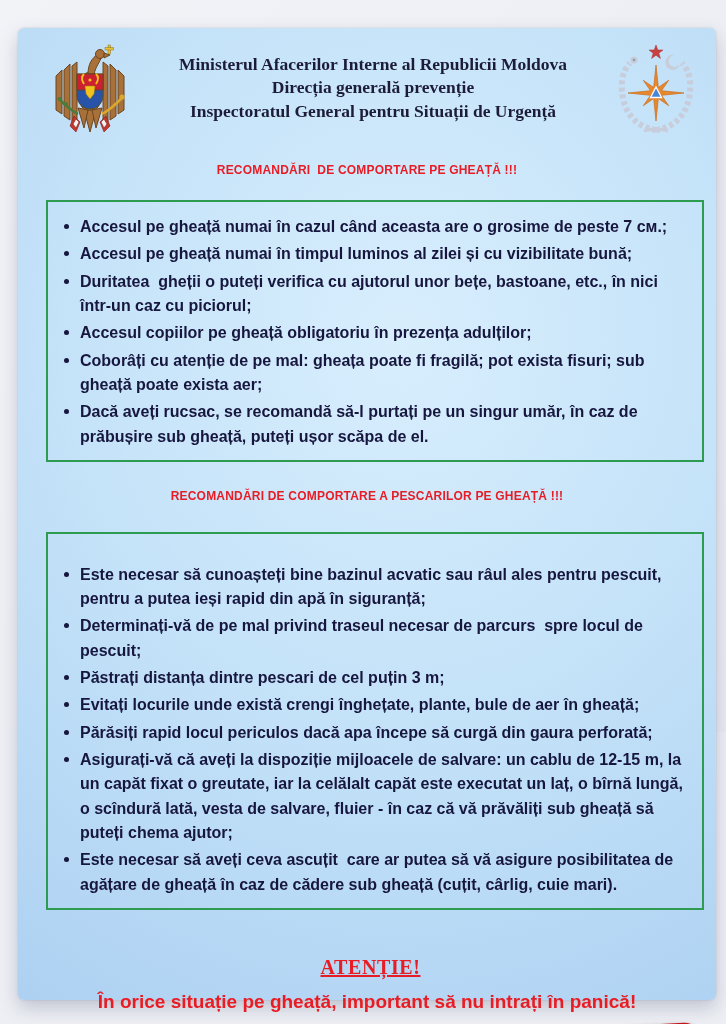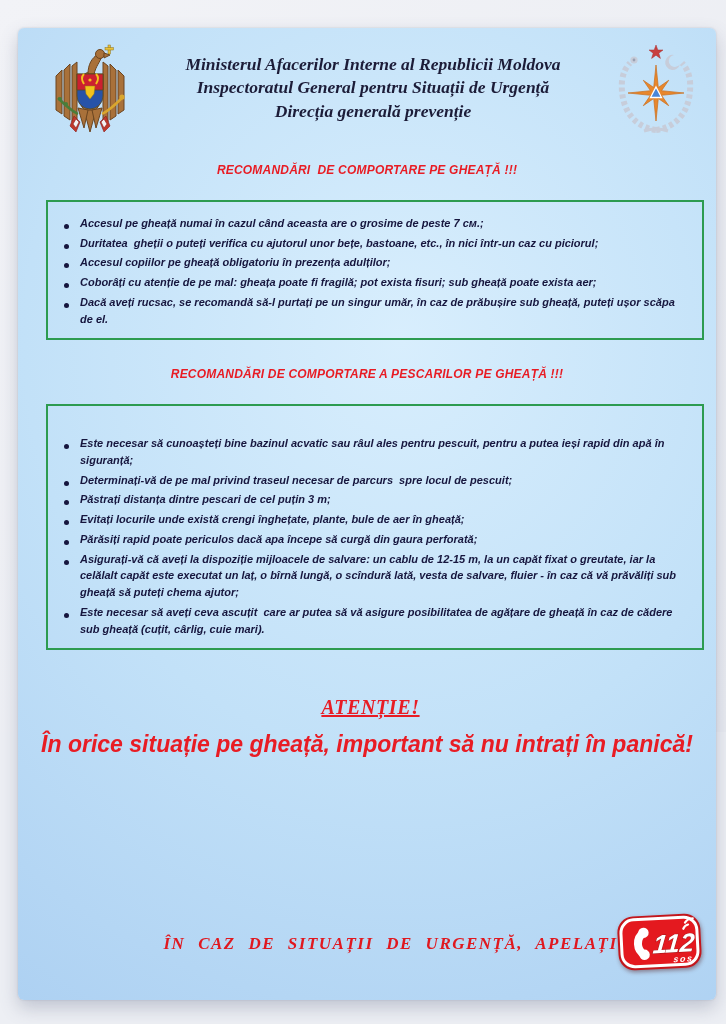--- a/index.html
+++ b/index.html
@@ -5,21 +5,20 @@
   html,body{margin:0;padding:0;}
   body{
     width:726px;height:1024px;
     background:#edeff4;
     font-family:"Liberation Sans",sans-serif;
     overflow:hidden;
   }
   .page{
     position:relative;width:726px;height:732px;
     background:linear-gradient(135deg,#f2f3f7 0%,#e9ebf1 100%);
-    font-style:italic;
   }
   .poster{
     position:absolute;left:18px;top:28px;width:698px;height:972px;
     background:radial-gradient(120% 95% at 55% 32%, #d8eefd 0%, #c2e1f8 45%, #a6cbf0 100%);
     border-radius:6px;
     box-shadow:0 8px 18px rgba(90,100,130,.30), 0 0 2px rgba(120,130,150,.35);
     display:flex;flex-direction:column;
     box-sizing:border-box;
     padding:8px 0 16px 0;
   }
@@ -42,41 +41,41 @@
     font-size:12px;font-weight:700;color:#e81c24;
     letter-spacing:.2px;white-space:pre-wrap;
   }
   
   .green-box{
     margin:23px 12px 0 28px;
     border:2px solid #2d9b50;
     padding:10px 12px 8px 10px;
     box-sizing:border-box;
   }
-  .green-box.pad-lg{padding-top:26px;margin-top:23px;}
+  .green-box.pad-lg{padding-top:26px;margin-top:29px;}
   .green-box ul{list-style:none;margin:0;padding:0;}
   .green-box li{
     position:relative;padding-left:22px;margin:3px 0;
-    font-size:11px;font-weight:700;line-height:1.52;color:#16163e;
+    font-size:16px;font-weight:700;line-height:1.52;color:#16163e;
     white-space:pre-wrap;
   }
   .green-box li::before{
     content:"";position:absolute;left:6px;top:9px;
     width:5px;height:5px;border-radius:50%;background:#16163e;
   }
   
   .attention-title{
     margin:46px 0 0 7px;text-align:center;
     font-family:"Liberation Serif",serif;
     font-size:20px;font-weight:700;color:#e81c24;
     text-decoration:underline;letter-spacing:.6px;
   }
   .attention-msg{
     margin:12px 0 0 0;text-align:center;
-    font-size:23px;font-weight:700;color:#e81c24;
+    font-size:19px;font-weight:700;color:#e81c24;
   }
   
   .footer{
     margin-top:auto;position:relative;height:80px;
   }
   .footer-text{
     position:absolute;left:0;right:0;top:30px;text-align:center;
     font-family:"Liberation Serif",serif;
     font-size:17px;font-weight:700;color:#e0181f;
     letter-spacing:1.5px;word-spacing:7px;padding-left:47px;
@@ -144,22 +143,22 @@
             <path d="M40 44 q-4 -6 0 -10"></path>
             <path d="M52 44 q4 -6 0 -10"></path>
           </g>
           <polygon points="41,46 51,46 50,54 46,59 42,54" fill="#f2c21c" stroke="#9b7d10" stroke-width="0.5"></polygon>
           <circle cx="46" cy="40" r="1.6" fill="#f2c21c"></circle>
         </svg>
       </div>
 
       <div class="org">
         <div>Ministerul Afacerilor Interne al Republicii Moldova</div>
+        <div>Direcția generală prevenție</div>
         <div>Inspectoratul General pentru Situații de Urgență</div>
-        <div>Direcția generală prevenție</div>
       </div>
 
       <div class="crest">
         <svg viewBox="0 0 92 94" xmlns="http://www.w3.org/2000/svg">
 
           <path d="M46 89 C 24 86, 10 68, 12 40 C 13 32, 16 26, 20 22" stroke="#c7cdda" stroke-width="6" stroke-dasharray="4 3" fill="none"></path>
           <path d="M46 89 C 68 86, 82 68, 80 40 C 79 32, 76 26, 72 22" stroke="#c7cdda" stroke-width="6" stroke-dasharray="4 3" fill="none"></path>
           <path d="M34 90 q12 -4 24 0" stroke="#c7cdda" stroke-width="3" fill="none"></path>
 
           <polygon points="46,4 47.8,9 53,9 48.8,12.2 50.4,17.4 46,14.2 41.6,17.4 43.2,12.2 39,9 44.2,9" fill="#c84040" stroke="#a83030" stroke-width="0.5"></polygon>
@@ -171,35 +170,36 @@
           <polygon points="46,24 48.3,46.5 58.7,39.3 51.5,49.7 74,52 51.5,54.3 58.7,64.7 48.3,57.5 46,80 43.7,57.5 33.3,64.7 40.5,54.3 18,52 40.5,49.7 33.3,39.3 43.7,46.5" fill="#e8872c" stroke="#c96f1e" stroke-width="0.7"></polygon>
           <polygon points="46,46 51.5,56.5 40.5,56.5" fill="#4a86d8" stroke="#ffffff" stroke-width="1.3"></polygon>
         </svg>
       </div>
     </header>
 
     <h2 class="red-heading">RECOMANDĂRI  DE COMPORTARE PE GHEAȚĂ !!!</h2>
     <div class="green-box">
       <ul>
           <li>Accesul pe gheață numai în cazul când aceasta are o grosime de peste 7 см.;</li>
+          <li>Accesul pe gheață numai în timpul luminos al zilei și cu vizibilitate bună;</li>
           <li>Duritatea  gheții o puteți verifica cu ajutorul unor bețe, bastoane, etc., în nici într-un caz cu piciorul;</li>
           <li>Accesul copiilor pe gheață obligatoriu în prezența adulților;</li>
           <li>Coborâți cu atenție de pe mal: gheața poate fi fragilă; pot exista fisuri; sub gheață poate exista aer;</li>
           <li>Dacă aveți rucsac, se recomandă să-l purtați pe un singur umăr, în caz de prăbușire sub gheață, puteți ușor scăpa de el.</li>
         </ul>
     </div>
 
     <h2 class="red-heading">RECOMANDĂRI DE COMPORTARE A PESCARILOR PE GHEAȚĂ !!!</h2>
     <div class="green-box pad-lg">
       <ul>
           <li>Este necesar să cunoașteți bine bazinul acvatic sau râul ales pentru pescuit, pentru a putea ieși rapid din apă în siguranță;</li>
           <li>Determinați-vă de pe mal privind traseul necesar de parcurs  spre locul de pescuit;</li>
           <li>Păstrați distanța dintre pescari de cel puțin 3 m;</li>
           <li>Evitați locurile unde există crengi înghețate, plante, bule de aer în gheață;</li>
-          <li>Părăsiți rapid poate periculos dacă apa începe să curgă din gaura perforată;</li>
+          <li>Părăsiți rapid locul periculos dacă apa începe să curgă din gaura perforată;</li>
           <li>Asigurați-vă că aveți la dispoziție mijloacele de salvare: un cablu de 12-15 m, la un capăt fixat o greutate, iar la celălalt capăt este executat un laț, o bîrnă lungă, o scîndură lată, vesta de salvare, fluier - în caz că vă prăvăliți sub gheață să puteți chema ajutor;</li>
           <li>Este necesar să aveți ceva ascuțit  care ar putea să vă asigure posibilitatea de agățare de gheață în caz de cădere sub gheață (cuțit, cârlig, cuie mari).</li>
         </ul>
     </div>
 
     <div class="attention-title">ATENȚIE!</div>
     <div class="attention-msg">În orice situație pe gheață, important să nu intrați în panică!</div>
 
     <div class="footer">
       <div class="footer-text">ÎN CAZ DE SITUAȚII DE URGENȚĂ, APELAȚI</div>

